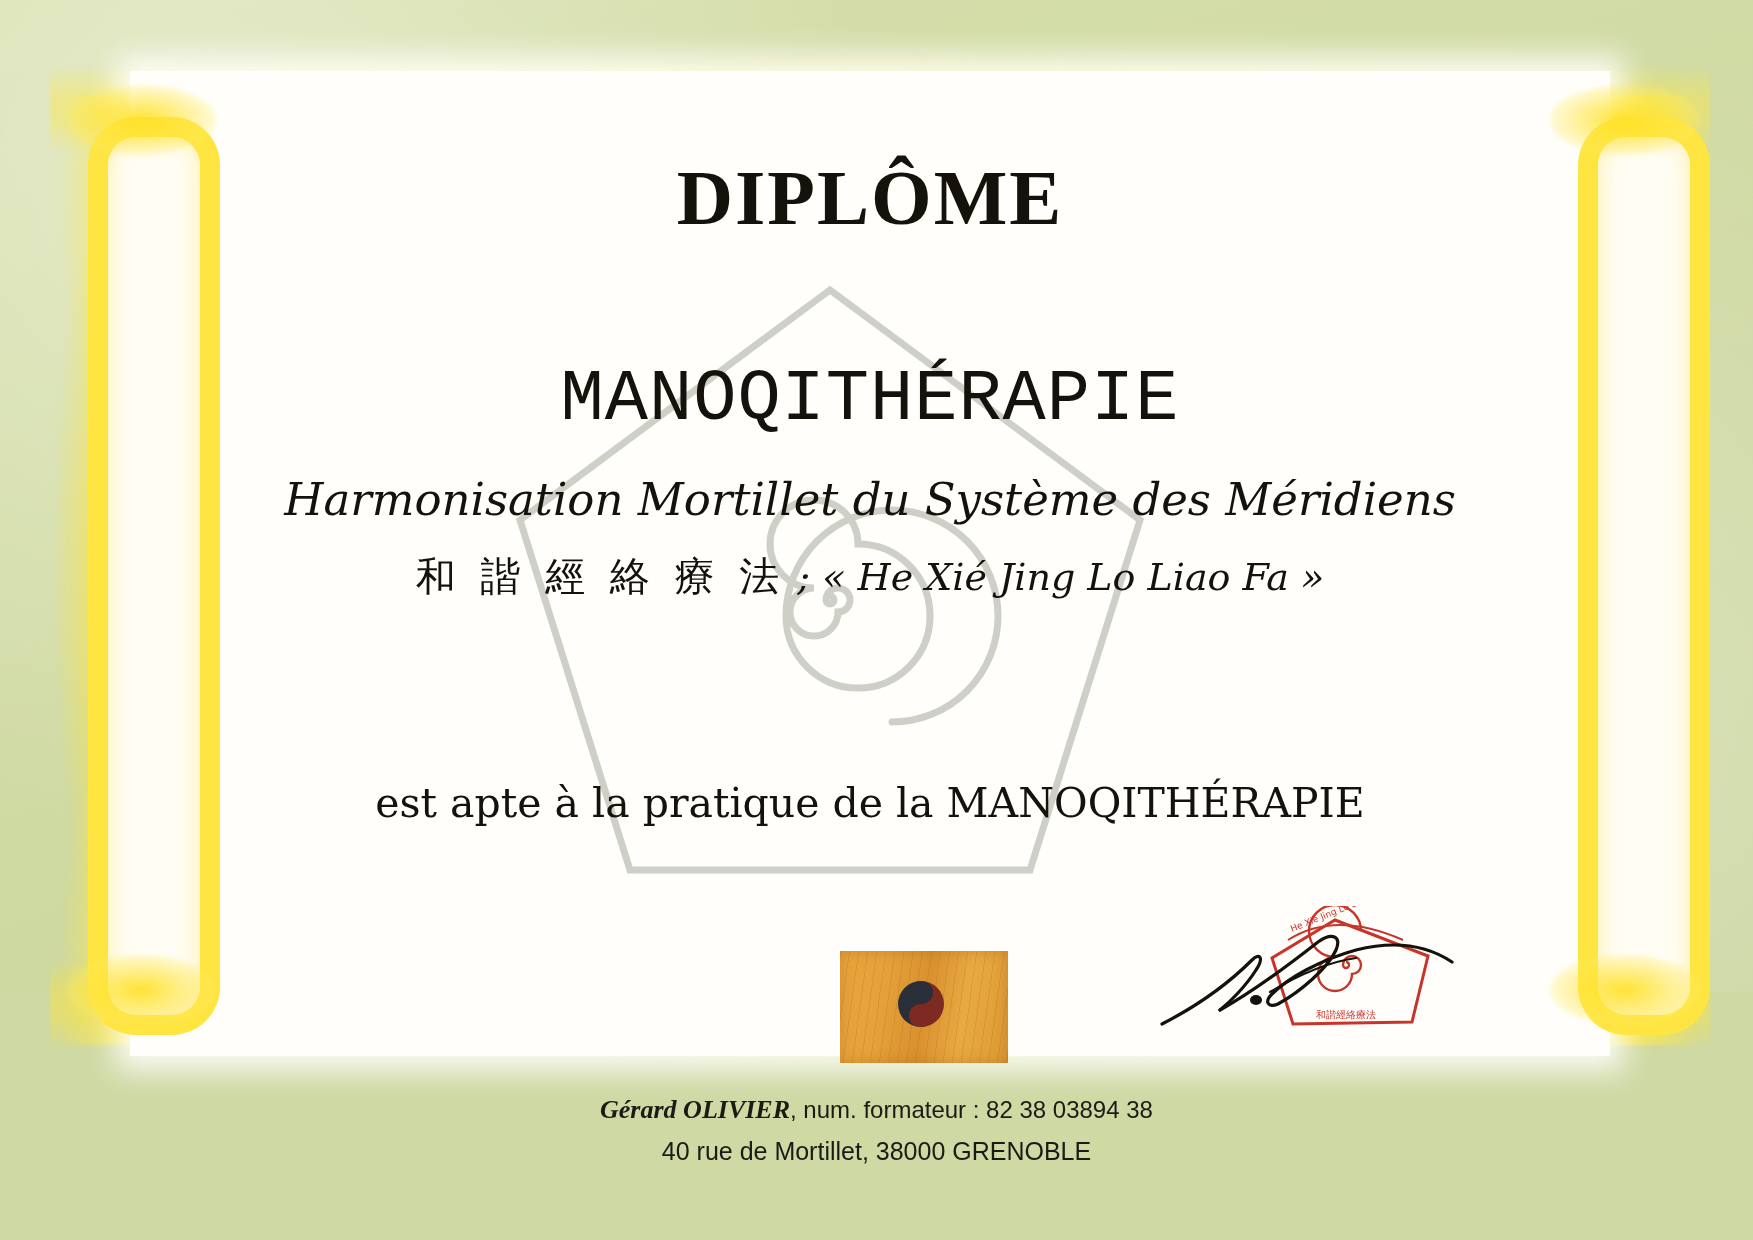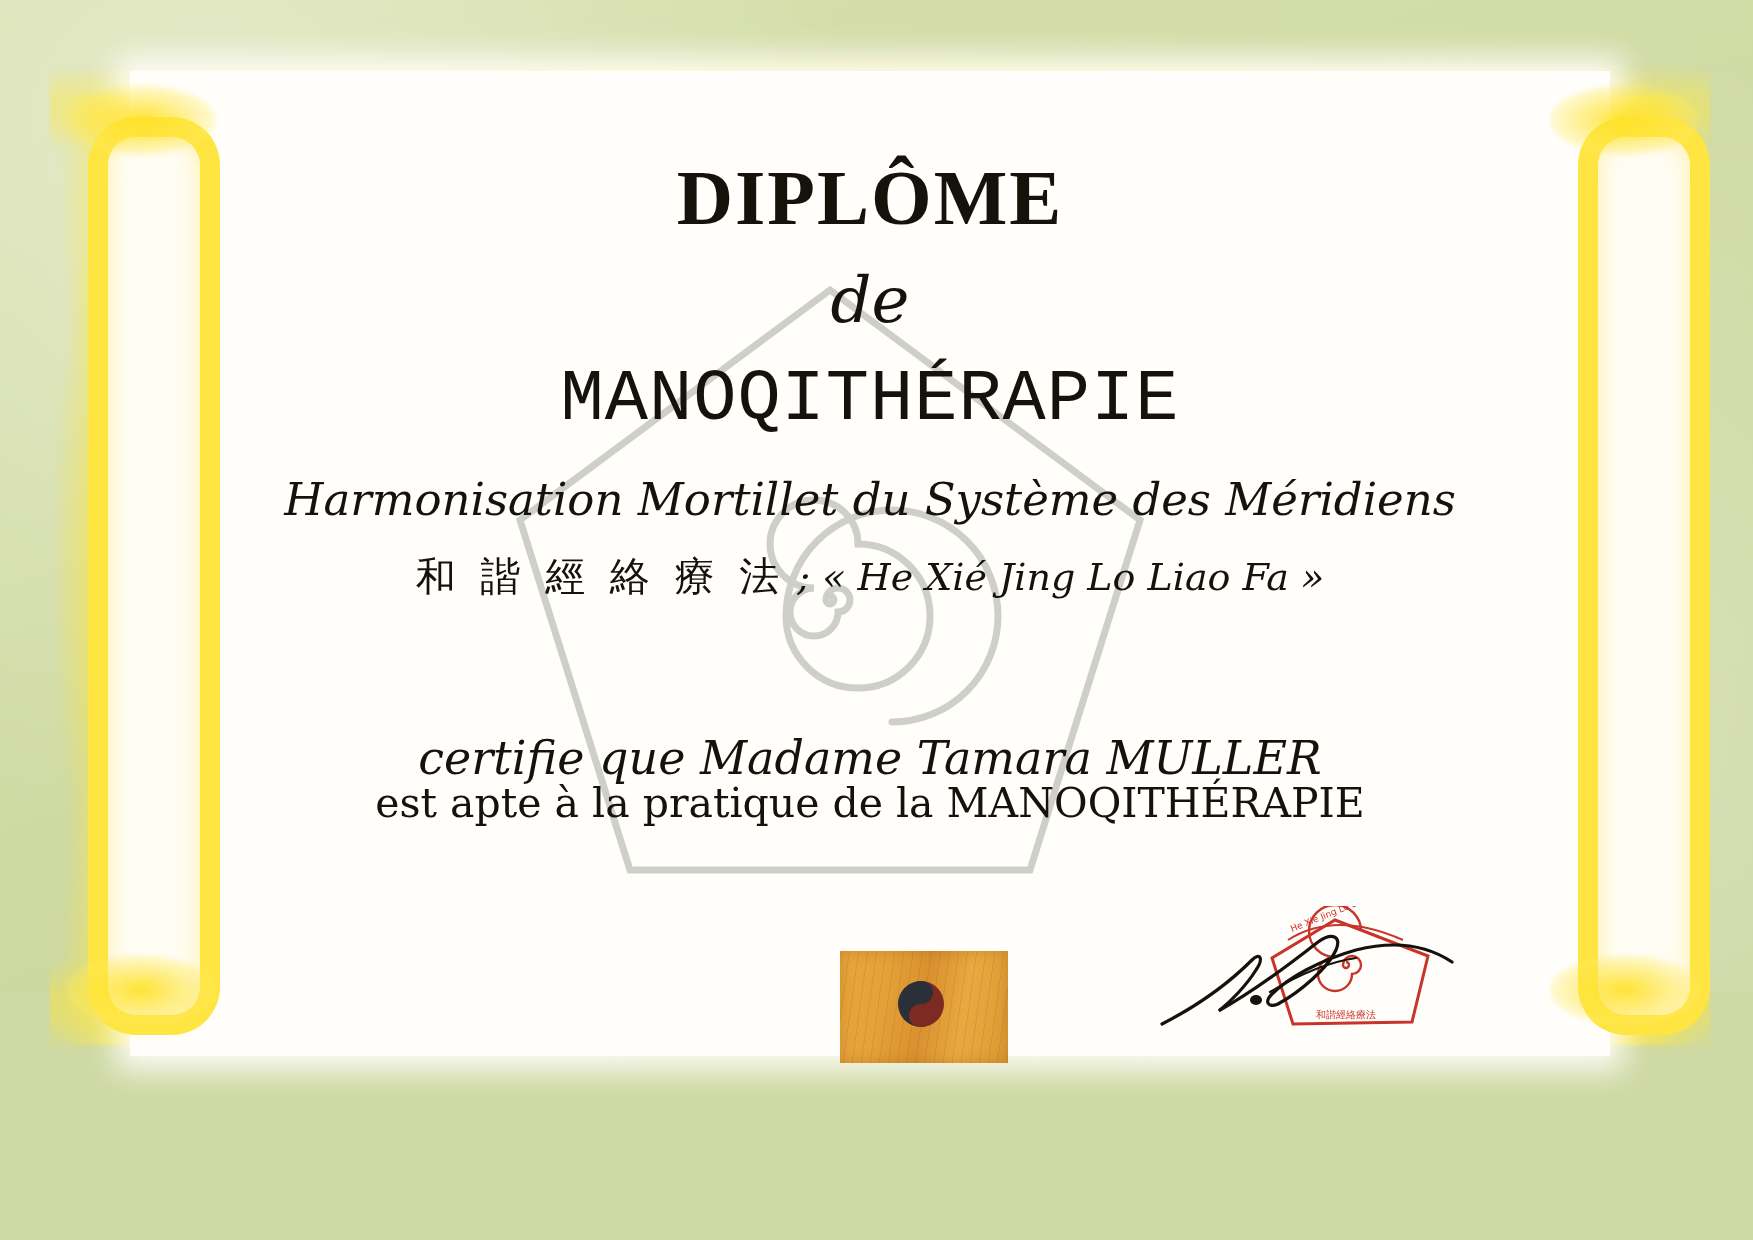--- a/index.html
+++ b/index.html
@@ -250,30 +250,28 @@
                a12,12 0 1,1 12,12
                a24,24 0 1,1 -24,-24
                a44,44 0 1,1 44,-44
                a72,72 0 1,1 -72,72
                a106,106 0 1,1 106,106" fill="none" stroke="#c9ccc2" stroke-width="7" stroke-linecap="round"></path>
     </svg>
 
     <div class="content">
 
       <div class="t-diplome">DIPLÔME</div>
-      <div class="t-de">de</div>
       <div class="t-manoqi">MANOQITHÉRAPIE</div>
       <div class="t-sub">Harmonisation Mortillet du Système des Méridiens</div>
 
       <div class="t-cn">
         <span class="han">和 諧 經 絡 療 法</span><span> ; </span><span>« He Xié Jing Lo Liao Fa »</span>
       </div>
 
 
-      <div class="t-line2">certifie que Madame Tamara MULLER</div>
       <div class="t-line3">est apte à la pratique de la MANOQITHÉRAPIE</div>
 
       <div class="stamp">
         <div class="grain"></div>
         <div class="yinyang"></div>
       </div>
 
       <div class="sigwrap">
         <svg width="360" height="150" viewBox="0 0 360 150">
 
@@ -289,14 +287,20 @@
           <path d="M60,104 C96,84 130,58 158,36 C172,26 182,30 176,44 C168,62 140,86 118,98
                    C108,102 104,96 112,88 C128,72 160,54 196,44 C236,34 268,40 292,56" fill="none" stroke="#15120c" stroke-width="3.2" stroke-linecap="round"></path>
           <path d="M110,86 C140,68 168,56 196,52" fill="none" stroke="#15120c" stroke-width="2.2" stroke-linecap="round"></path>
           <ellipse cx="96" cy="94" rx="6" ry="5" fill="#15120c"></ellipse>
         </svg>
       </div>
 
     </div>
   </div>
 
+  <div class="footer">
+    <div class="f1">
+      <span class="nm">Gérard OLIVIER</span><span class="plain">, num. formateur : 82 38 03894 38</span>
+    </div>
+    <div class="f2">40 rue de Mortillet, 38000 GRENOBLE</div>
+  </div>
 
 </div>
 
 </body></html>

